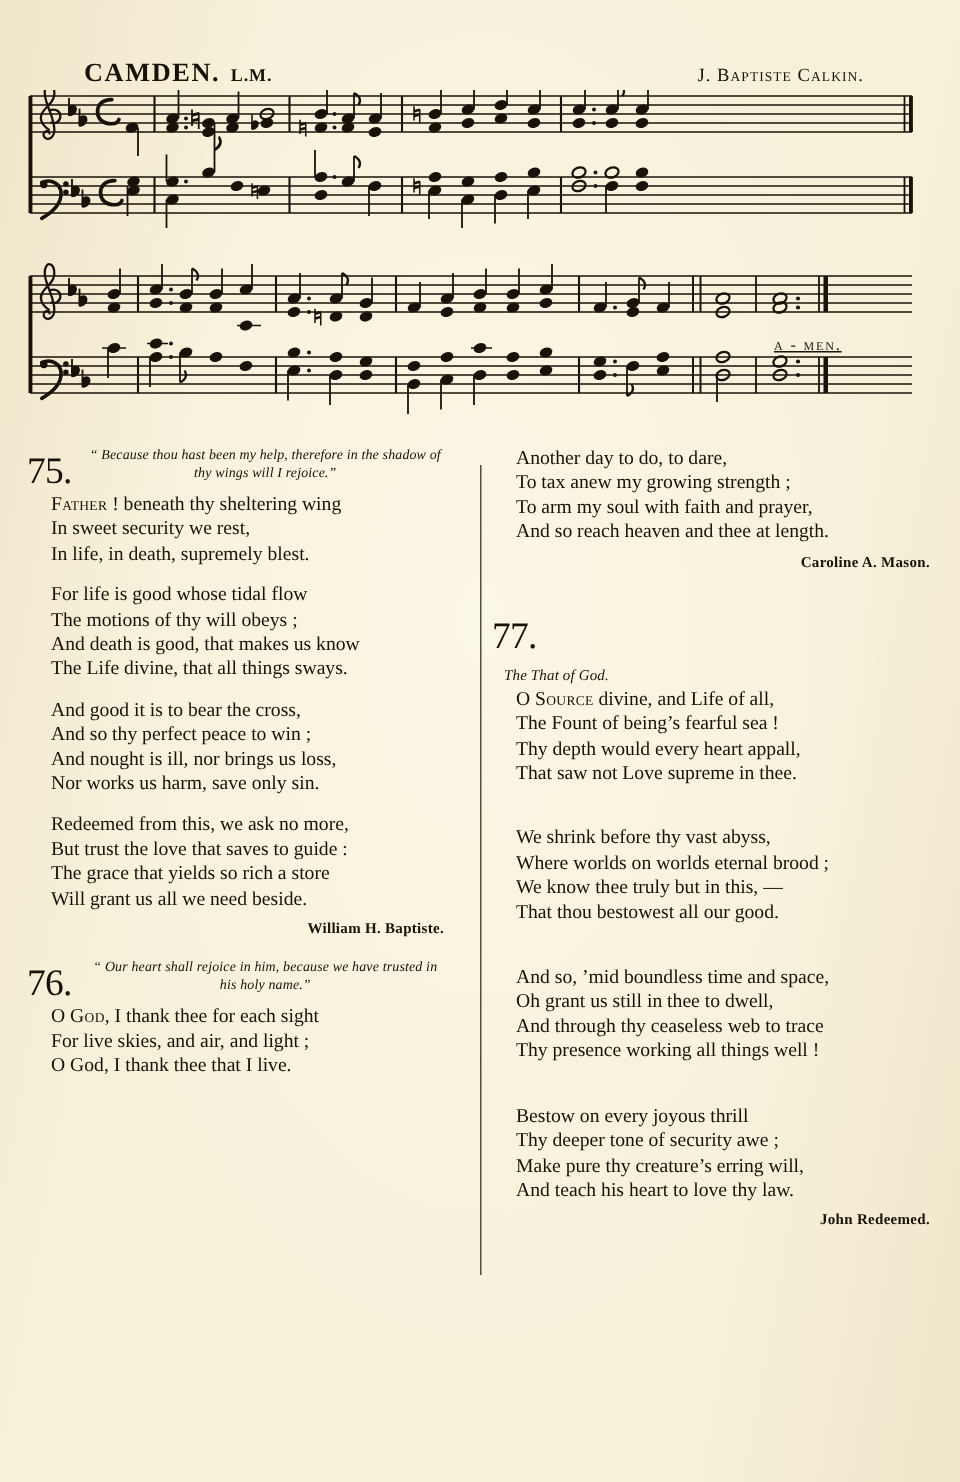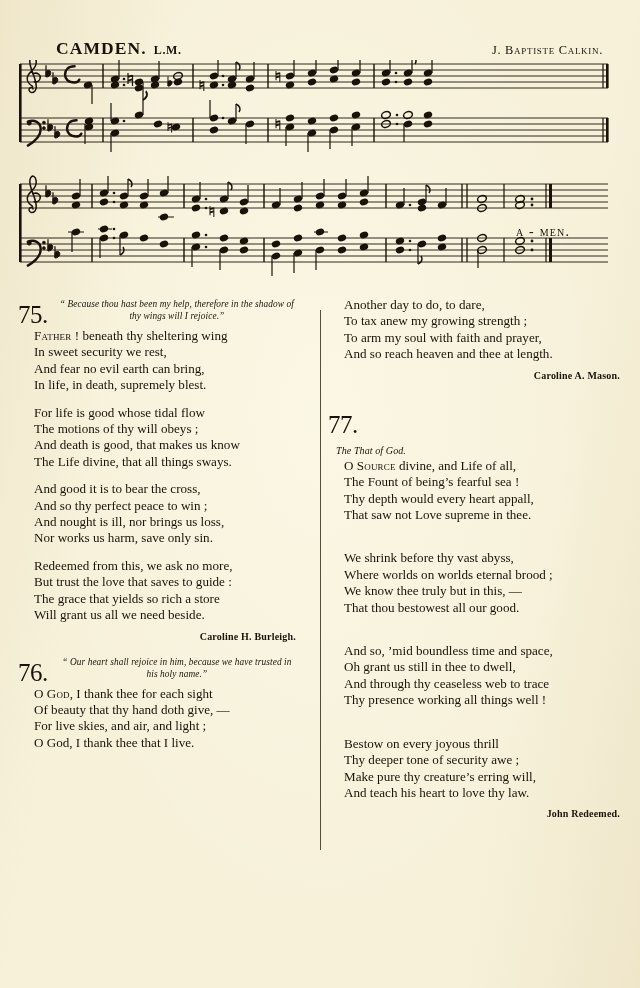--- a/index.html
+++ b/index.html
@@ -30,21 +30,21 @@
     pointer-events: none;
   }
 
   
   .tune-header {
     position: absolute;
     left: 0;
     right: 0;
     top: 38px;
     height: 22px;
-    padding: 0 37px 0 56px;
+    padding: 0 64px 0 56px;
     display: flex;
     align-items: baseline;
     justify-content: space-between;
   }
   .tune-name {
     font-size: 17.5px;
     font-weight: 700;
     letter-spacing: 1.1px;
     white-space: nowrap;
   }
@@ -70,24 +70,25 @@
     width: 604px;
     height: 232px;
   }
   .music svg { display: block; }
 
   
   .amen-label {
     position: absolute;
     left: 516px;
     top: 224px;
-    font-size: 14px;
+    font-size: 11px;
     letter-spacing: 1.2px;
     font-variant: small-caps;
     text-transform: lowercase;
+    text-decoration: underline;
   }
 
   
   .columns {
     position: absolute;
     left: 18px;
     top: 296px;
     width: 604px;
     height: 560px;
     display: flex;
@@ -730,52 +731,50 @@
     <div class="col col-left">
 
       <div class="hymn">
         <div class="hymn-head">
           <span class="hymn-num"><span>75</span><span class="dot">.</span></span>
           <span class="epigraph">“ Because thou hast been my help, therefore in the shadow of thy wings will I rejoice.”</span>
         </div>
         <div class="stanza first">
           <div class="line"><span class="smallcap">Father</span> ! beneath thy sheltering wing</div>
           <div class="line">In sweet security we rest,</div>
-          <div class="line">And fear no evil earth can bring,</div>
           <div class="line">In life, in death, supremely blest.</div>
         </div>
         <div class="stanza">
           <div class="line">For life is good whose tidal flow</div>
           <div class="line">The motions of thy will obeys ;</div>
           <div class="line">And death is good, that makes us know</div>
           <div class="line">The Life divine, that all things sways.</div>
         </div>
         <div class="stanza">
           <div class="line">And good it is to bear the cross,</div>
           <div class="line">And so thy perfect peace to win ;</div>
           <div class="line">And nought is ill, nor brings us loss,</div>
           <div class="line">Nor works us harm, save only sin.</div>
         </div>
         <div class="stanza">
           <div class="line">Redeemed from this, we ask no more,</div>
           <div class="line">But trust the love that saves to guide :</div>
           <div class="line">The grace that yields so rich a store</div>
           <div class="line">Will grant us all we need beside.</div>
         </div>
-        <div class="attribution">Caroline H. Burleigh.</div>
+        <div class="attribution">William H. Baptiste.</div>
       </div>
 
       <div class="hymn">
         <div class="hymn-head">
           <span class="hymn-num"><span>76</span><span class="dot">.</span></span>
           <span class="epigraph">“ Our heart shall rejoice in him, because we have trusted in his holy name.”</span>
         </div>
         <div class="stanza first">
           <div class="line">O <span class="smallcap">God</span>, I thank thee for each sight</div>
-          <div class="line">Of beauty that thy hand doth give, —</div>
           <div class="line">For live skies, and air, and light ;</div>
           <div class="line">O God, I thank thee that I live.</div>
         </div>
       </div>
 
     </div>
 
     <div class="col col-right">
 
       <div class="hymn">

